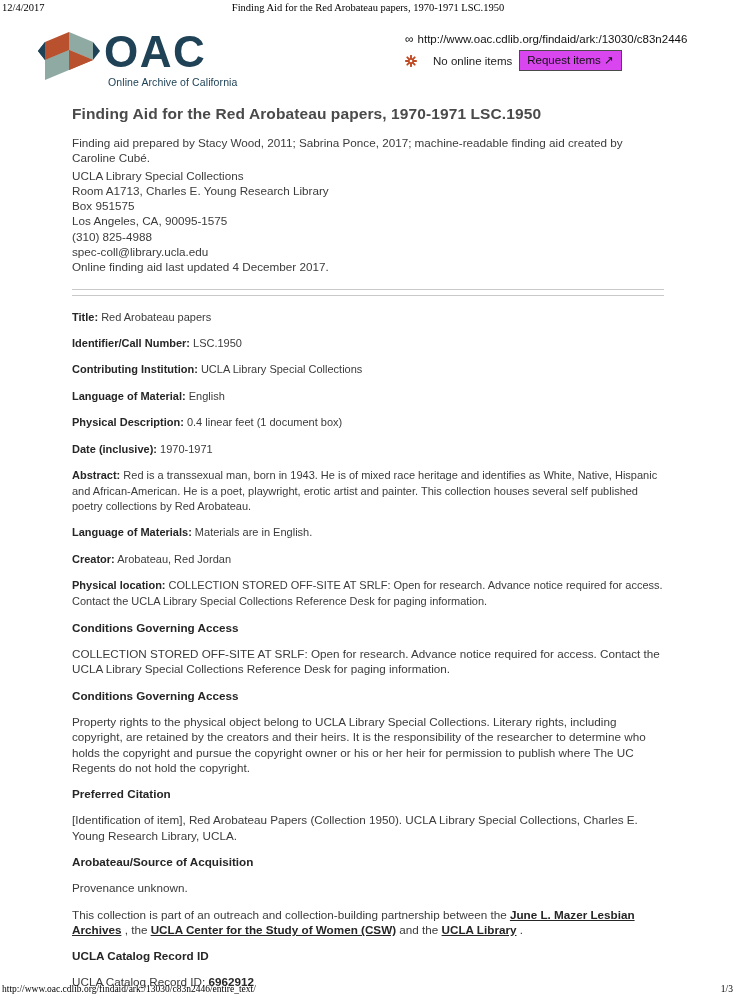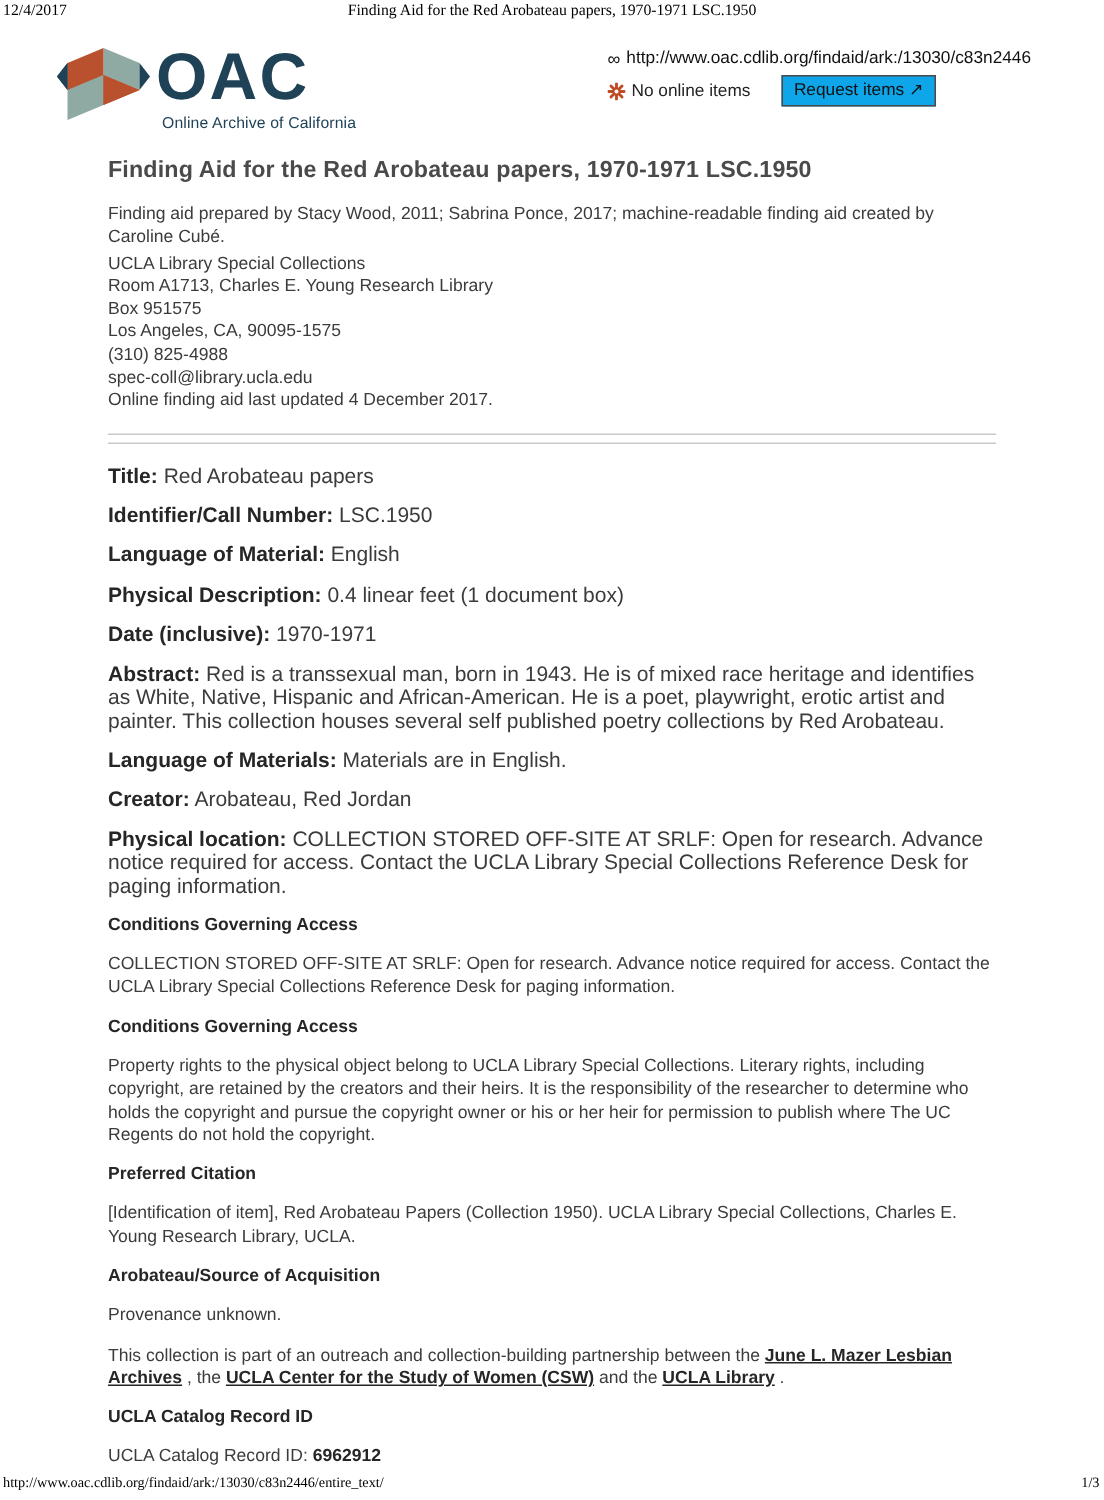--- a/index.html
+++ b/index.html
@@ -148,36 +148,35 @@
   }
   .tr-actions {
     display: flex;
     align-items: center;
     margin-top: 3px;
     gap: 7px;
   }
   .tr-noitems {
     display: flex;
     align-items: center;
-    gap: 4px;
+    gap: 16px;
     font-size: 11.5px;
     color: #222;
     white-space: nowrap;
   }
   .starburst {
     display: inline-block;
     width: 12px;
     height: 12px;
     position: relative;
     flex: 0 0 auto;
   }
   .request-btn {
-    margin-left: 14px;
     border: 1px solid #4a4a4a;
-    background: #0ea5e9;
+    background: #d946ef;
     color: #111;
     font-family: "Liberation Sans", sans-serif;
     font-size: 11.5px;
     padding: 2px 7px 3px 7px;
     line-height: 14px;
     white-space: nowrap;
     cursor: pointer;
   }
 
   
@@ -209,21 +208,21 @@
   .addr-block div { white-space: nowrap; }
 
   .double-rule {
     margin: 14px 0 14px 0;
     height: 5px;
     border-top: 1px solid #c9c9c9;
     border-bottom: 1px solid #c9c9c9;
   }
 
   .field {
-    font-size: 14px;
+    font-size: 11px;
     line-height: 15.4px;
     color: #3b3b3b;
     margin: 0 0 11px 0;
   }
   .field .flabel {
     font-weight: bold;
     color: #262626;
   }
   h2.sec-head {
     font-family: "Liberation Sans", sans-serif;
@@ -319,20 +318,24 @@
 
     <div class="field">
       <span class="flabel">Title:</span>
       <span>Red Arobateau papers</span>
     </div>
     <div class="field">
       <span class="flabel">Identifier/Call Number:</span>
       <span>LSC.1950</span>
     </div>
     <div class="field">
+      <span class="flabel">Contributing Institution:</span>
+      <span>UCLA Library Special Collections</span>
+    </div>
+    <div class="field">
       <span class="flabel">Language of Material:</span>
       <span>English</span>
     </div>
     <div class="field">
       <span class="flabel">Physical Description:</span>
       <span>0.4 linear feet (1 document box)</span>
     </div>
     <div class="field">
       <span class="flabel">Date (inclusive):</span>
       <span>1970-1971</span>

